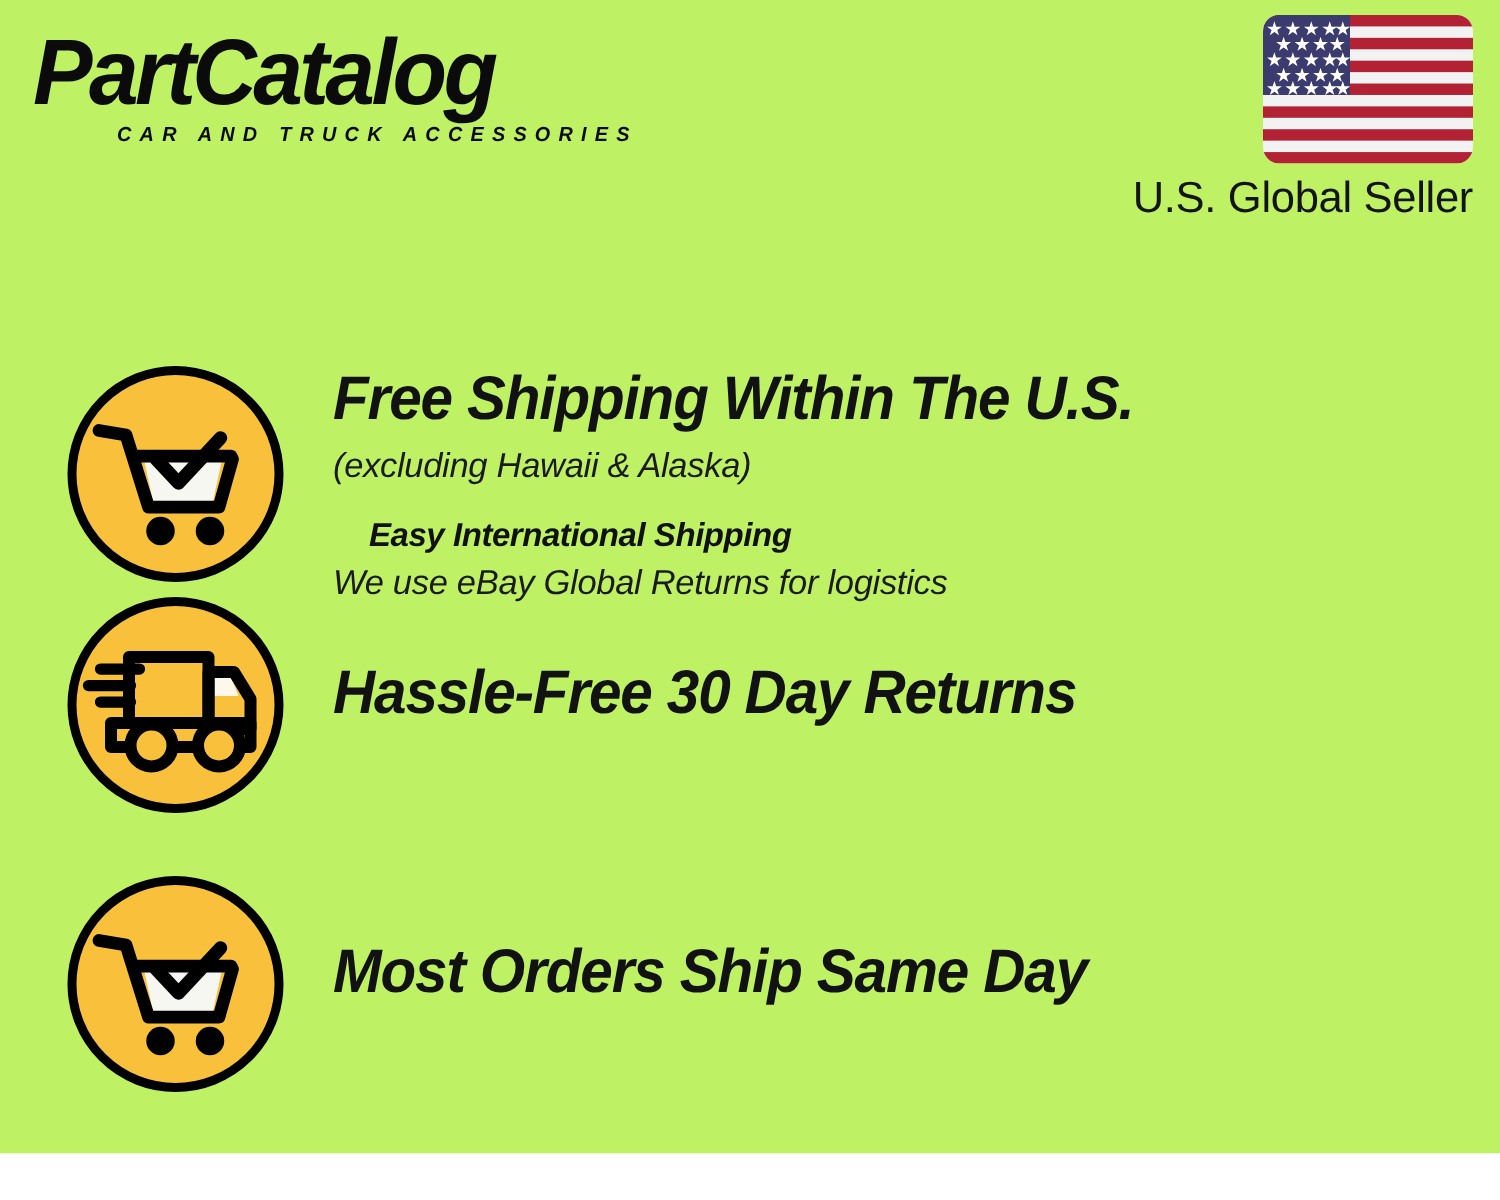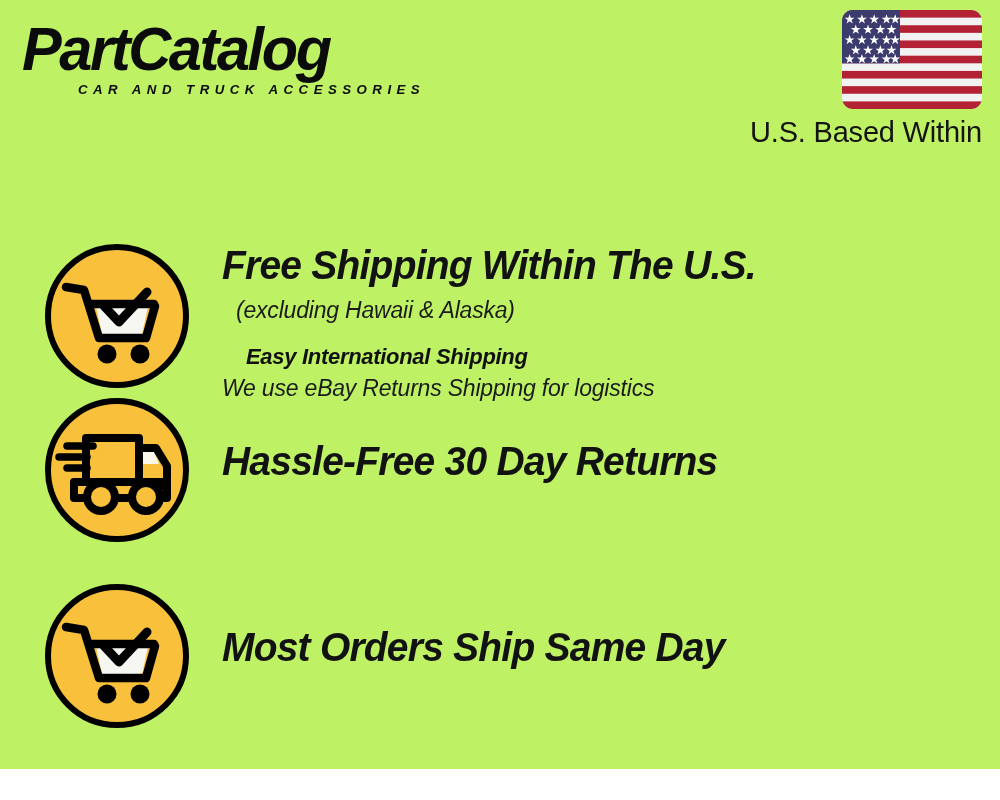--- a/index.html
+++ b/index.html
@@ -116,21 +116,20 @@
     white-space: nowrap;
   }
   .feature-sub {
     font-family: "Liberation Sans", sans-serif;
     font-size: 23px;
     line-height: 30px;
     color: #1b1b1b;
     margin-top: 7px;
     letter-spacing: -0.2px;
     white-space: nowrap;
-    margin-left: 14px;
   }
   .feature-sub-strong {
     font-family: "Liberation Sans", sans-serif;
     font-weight: bold;
     font-size: 22px;
     line-height: 28px;
     color: #111111;
     margin-top: 18px;
     letter-spacing: -0.3px;
     white-space: nowrap;
@@ -201,21 +200,21 @@
           <polygon points="49.5,35.1 50.68,38.68 54.45,38.68 51.39,40.89 52.57,44.47 49.5,42.26 46.43,44.47 47.61,40.89 44.55,38.68 48.32,38.68"></polygon>
 
           <polygon points="7.6,44.0 8.78,47.58 12.55,47.58 9.49,49.79 10.67,53.37 7.6,51.16 4.53,53.37 5.71,49.79 2.65,47.58 6.42,47.58"></polygon>
           <polygon points="19.9,44.0 21.08,47.58 24.85,47.58 21.79,49.79 22.97,53.37 19.9,51.16 16.83,53.37 18.01,49.79 14.95,47.58 18.72,47.58"></polygon>
           <polygon points="32.2,44.0 33.38,47.58 37.15,47.58 34.09,49.79 35.27,53.37 32.2,51.16 29.13,53.37 30.31,49.79 27.25,47.58 31.02,47.58"></polygon>
           <polygon points="44.5,44.0 45.68,47.58 49.45,47.58 46.39,49.79 47.57,53.37 44.5,51.16 41.43,53.37 42.61,49.79 39.55,47.58 43.32,47.58"></polygon>
           <polygon points="53.2,44.0 54.38,47.58 58.15,47.58 55.09,49.79 56.27,53.37 53.2,51.16 50.13,53.37 51.31,49.79 48.25,47.58 52.02,47.58"></polygon>
         </g>
       </g>
     </svg>
-    <div id="us-based-seller-label">U.S. Based Within</div>
+    <div id="us-based-seller-label">U.S. Global Seller</div>
   </div>
 
   <div class="feature-row" id="row-free-shipping">
     <div class="icon-badge">
       <svg viewBox="0 0 148 148" aria-hidden="true">
         <circle cx="74" cy="74" r="69" fill="#F9C03C" stroke="#000000" stroke-width="6"></circle>
 
         <polygon points="52,60 106,60 99,92 59,92" fill="#F7F7F2"></polygon>
 
         <path d="M23 45 L41 48 L56 96 L103 96 L112 64" fill="none" stroke="#000000" stroke-width="8.5" stroke-linecap="round" stroke-linejoin="round"></path>
@@ -224,21 +223,21 @@
         <path d="M61 64 L76 80 L104 50" fill="none" stroke="#000000" stroke-width="9" stroke-linecap="round" stroke-linejoin="round"></path>
 
         <circle cx="64" cy="112" r="9.5" fill="#000000"></circle>
         <circle cx="97" cy="112" r="9.5" fill="#000000"></circle>
       </svg>
     </div>
     <div class="feature-text">
       <div class="feature-title">Free Shipping Within The U.S.</div>
       <div class="feature-sub">(excluding Hawaii &amp; Alaska)</div>
       <div class="feature-sub-strong">Easy International Shipping</div>
-      <div class="feature-sub-plain">We use eBay Returns Shipping for logistics</div>
+      <div class="feature-sub-plain">We use eBay Global Returns for logistics</div>
     </div>
   </div>
 
   <div class="feature-row" id="row-returns">
     <div class="icon-badge">
       <svg viewBox="0 0 148 148" aria-hidden="true">
         <circle cx="74" cy="74" r="69" fill="#F9C03C" stroke="#000000" stroke-width="6"></circle>
 
         <polygon points="95,53 110,53 116,68 95,68" fill="#FCF8EC"></polygon>
 

